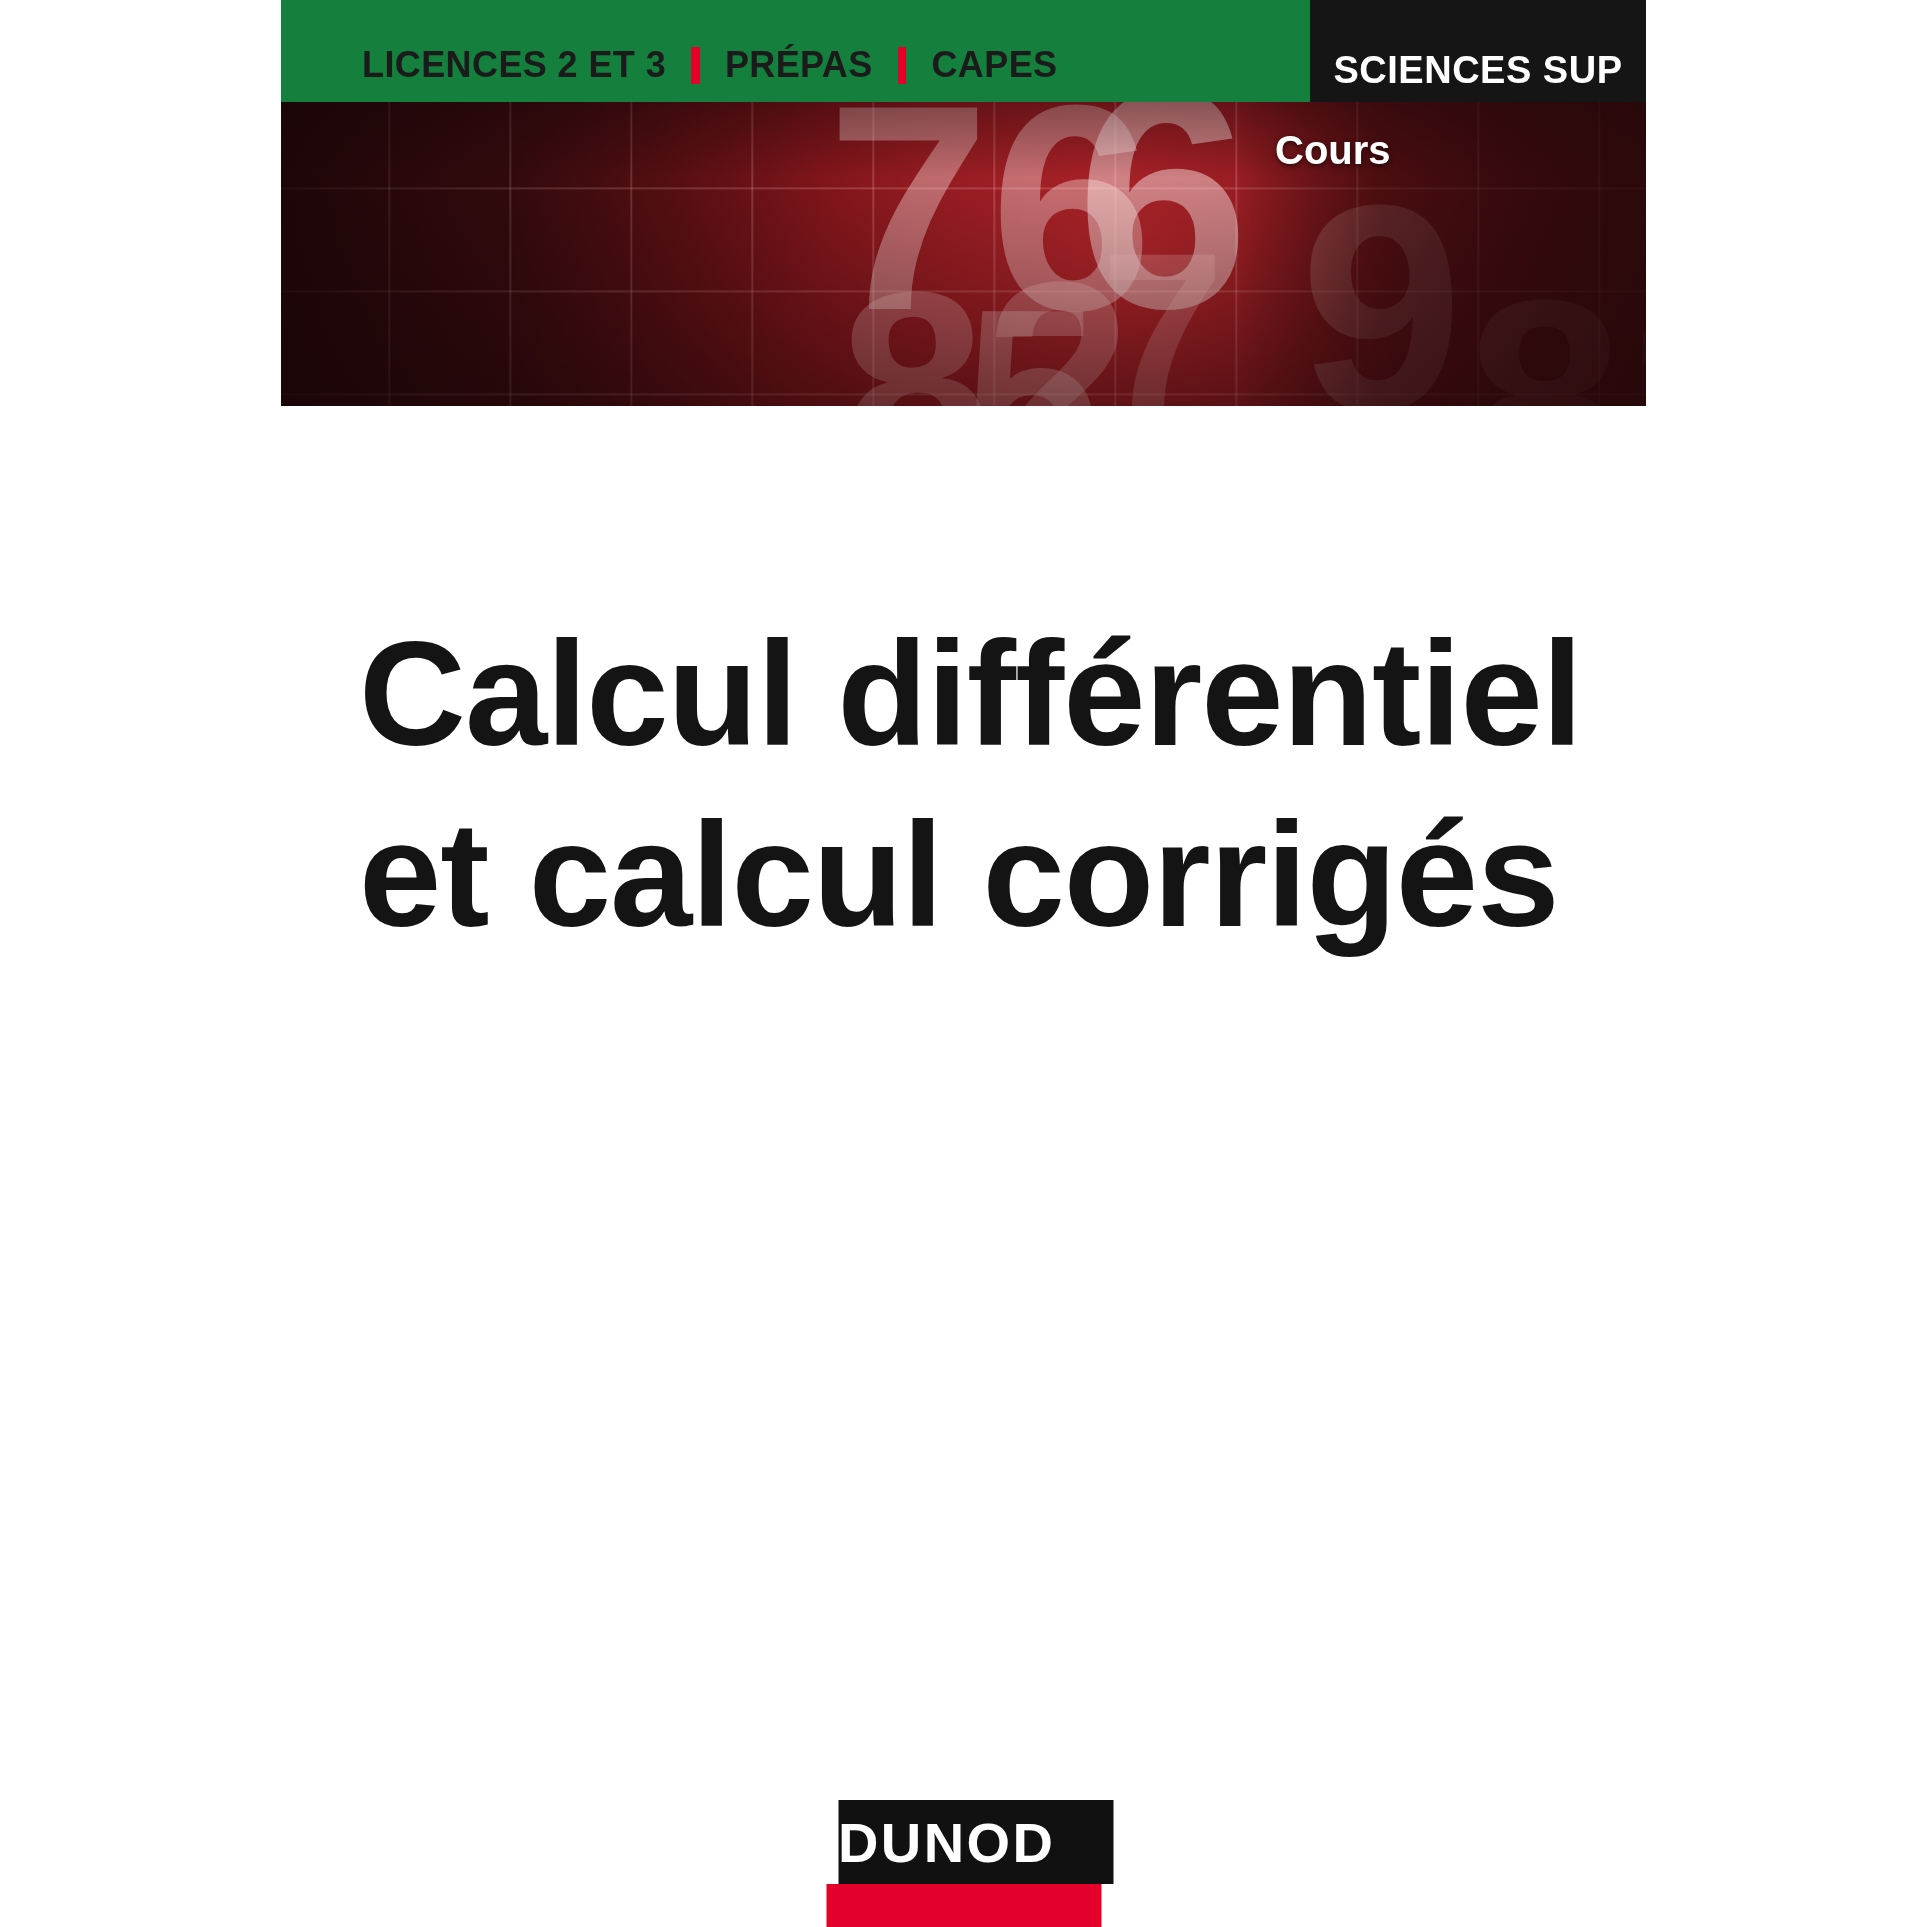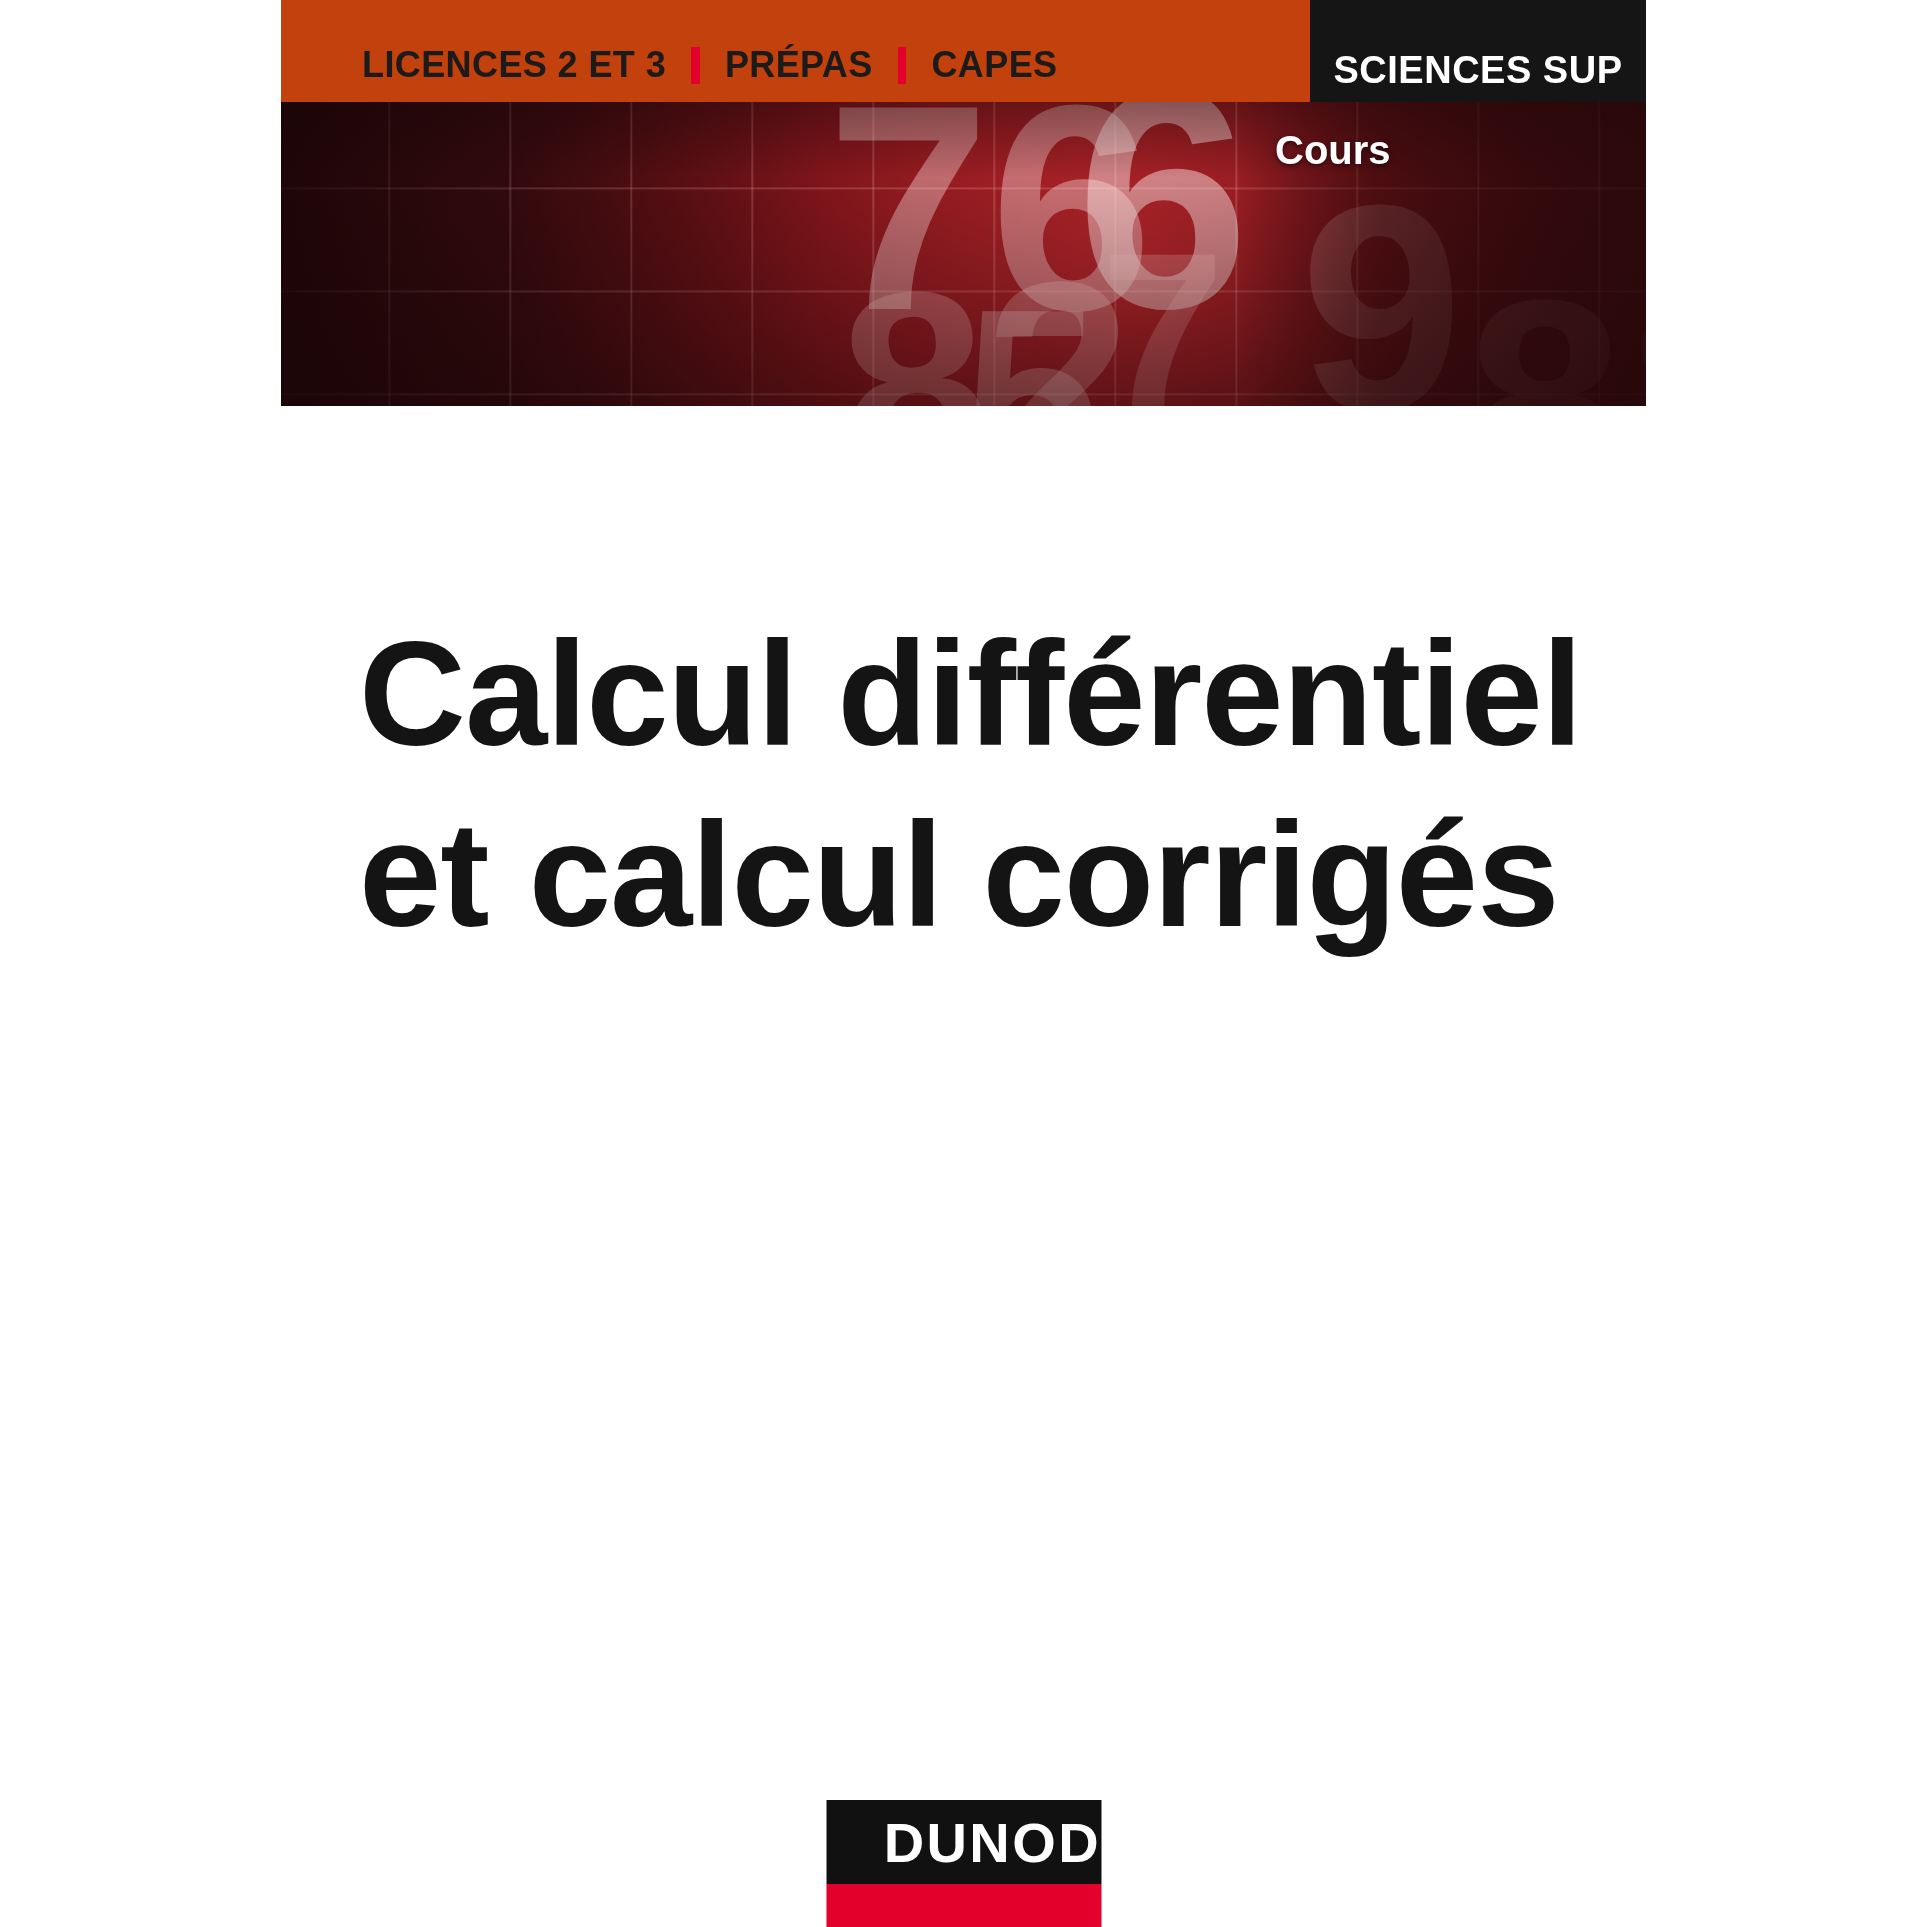--- a/index.html
+++ b/index.html
@@ -23,21 +23,21 @@
     background: #ffffff;
   }
 
   
   .top-bar {
     position: absolute;
     left: 0;
     top: 0;
     width: 1365px;
     height: 130px;
-    background: #c2410c;
+    background: #15803d;
     display: flex;
     align-items: center;
     text-align: right;
   }
   .audience {
     display: flex;
     align-items: center;
     margin-left: 81px;
     gap: 0px;
   }
@@ -191,21 +191,22 @@
     transform: translateX(-50%);
     top: 1800px;
     width: 275px;
   }
   .logo-top {
     width: 275px;
     height: 84px;
     background: #111111;
     display: flex;
     align-items: center;
-    justify-content: flex-end;
+    justify-content: flex-start;
+    margin-left: 12px;
   }
   .logo-top span {
     color: #ffffff;
     font-size: 56px;
     font-weight: bold;
     letter-spacing: 2.4px;
   }
   .logo-bottom {
     width: 275px;
     height: 43px;

